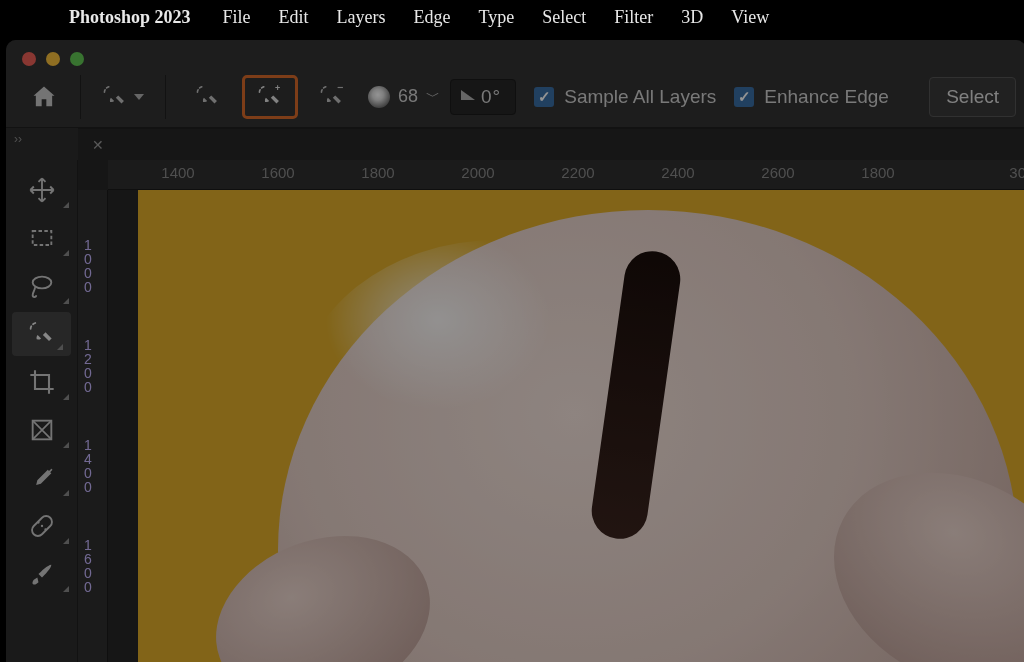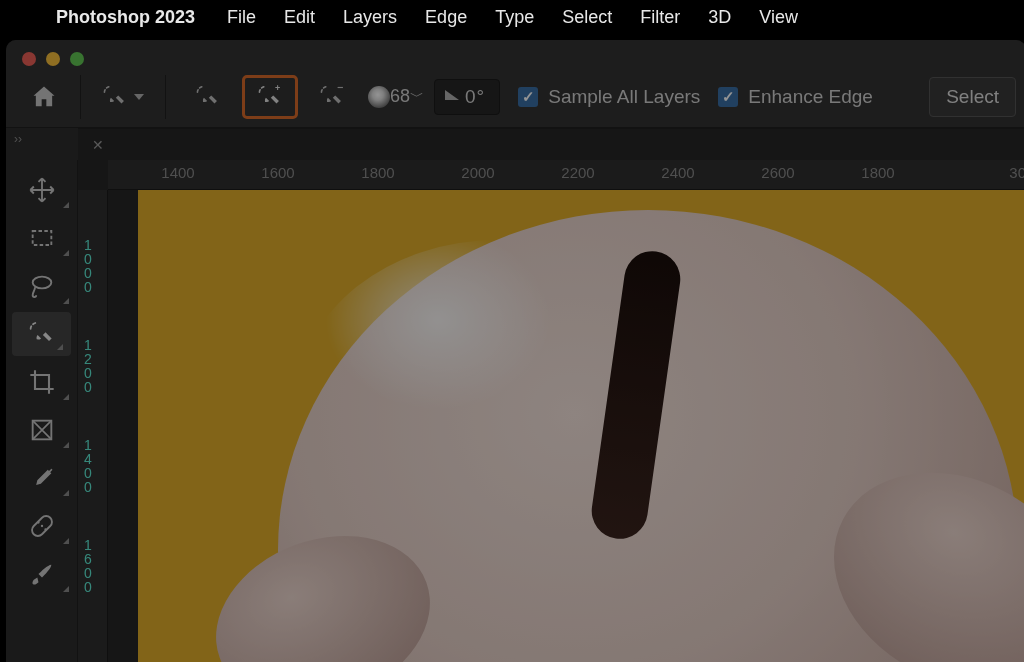--- a/index.html
+++ b/index.html
@@ -4,25 +4,26 @@
 <style>
   * { margin: 0; padding: 0; box-sizing: border-box; user-select: none; }
   html, body { width: 1024px; height: 662px; overflow: hidden; background: #000; font-family: -apple-system, "Helvetica Neue", Arial, sans-serif; color: #d0d0d0; }
 
   
   .menubar {
     height: 34px;
     background: #000;
     display: flex;
     align-items: center;
-    padding-left: 22px;
+    padding-left: 35px;
     gap: 28px;
     font-size: 18px;
     font-weight: 400;
     color: #e8e8e8;
+    font-family: Liberation Serif, serif;
   }
   .menubar .apple { font-size: 20px; margin-right: 6px; }
   .menubar .app-name { font-weight: 600; margin-right: 4px; }
   .menubar span { cursor: default; }
 
   
   .window {
     background: #323232;
     border-radius: 10px 10px 0 0;
     margin: 6px 0 0 6px;
@@ -71,21 +72,21 @@
     width: 0; height: 0;
     border-left: 5px solid transparent;
     border-right: 5px solid transparent;
     border-top: 6px solid #b0b0b0;
     margin-left: 6px;
   }
   .tool-chip.highlighted { outline: 3px solid #d76a2a; outline-offset: -1px; }
   .tool-chip svg { width: 26px; height: 26px; }
 
   .brush-size {
-    display: flex; align-items: center; 
+    display: flex; align-items: center; gap: 8px;
     color: #d0d0d0; font-size: 18px; text-align: center;
   }
   .brush-dot {
     width: 22px; height: 22px; border-radius: 50%;
     background: radial-gradient(circle at 45% 40%, #fff 0%, #ddd 30%, #777 70%, #444 100%);
   }
   .brush-size .chev { font-size: 14px; color: #b0b0b0; }
 
   .angle-box {
     display: flex; align-items: center; gap: 6px;
@@ -209,21 +210,21 @@
   .ruler-v {
     width: 30px;
     background: #2f2f2f;
     border-right: 1px solid #1a1a1a;
     position: relative;
   }
   .ruler-v .vlabel {
     position: absolute;
     left: 4px;
     font-size: 14px;
-    color: #5eead4;
+    color: #c4b5fd;
     line-height: 1;
     width: 12px;
     word-break: break-all;
     text-align: center;
   }
   .canvas {
     flex: 1;
     position: relative;
     overflow: hidden;
     background: #262626;

